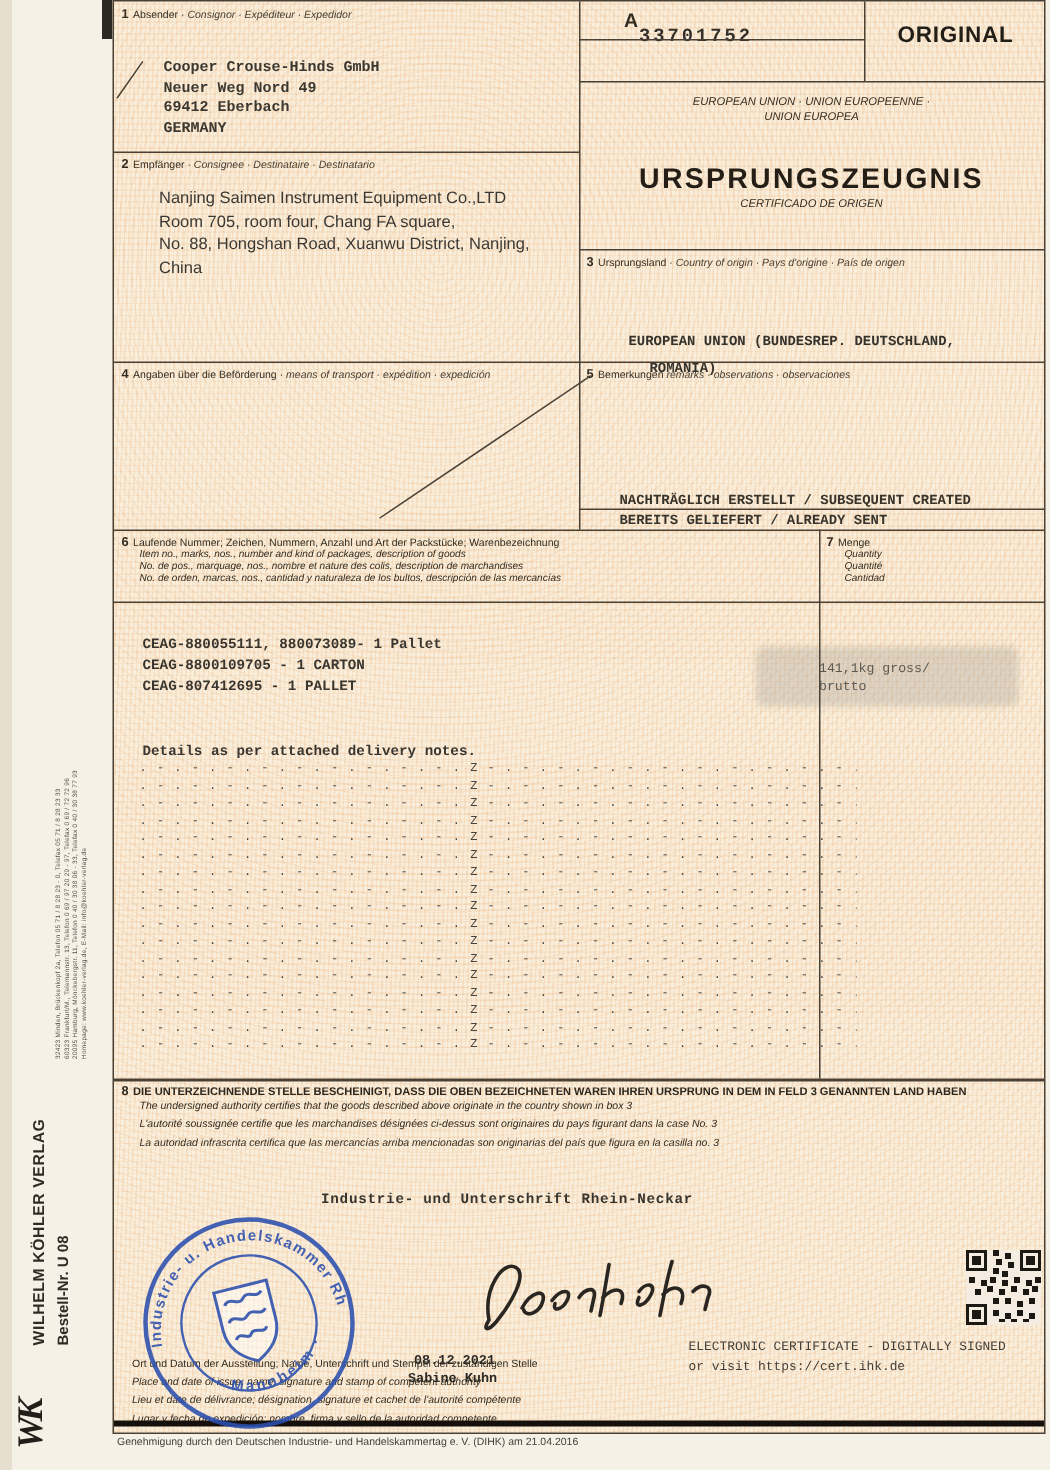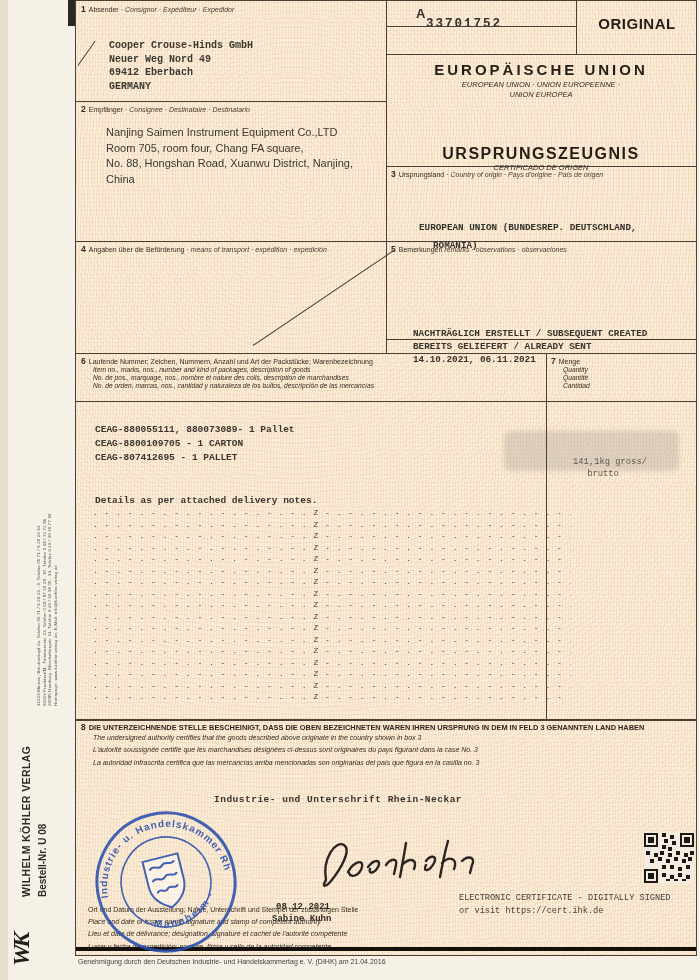--- a/index.html
+++ b/index.html
@@ -98,42 +98,40 @@
 
     <div class="lbl" style="left:5px;top:243px;">
       <b>4</b><span>Angaben über die Beförderung</span> <i>· means of transport · expédition · expedición</i>
     </div>
 
     <div style="position:absolute;left:340px;top:5px;font-weight:bold;font-size:13px;z-index:3;">A</div>
     <div class="typed" style="left:350px;top:16px;font-weight:bold;font-size:12.5px;letter-spacing:2px;color:#33302b;z-index:3;">33701752</div>
     <div style="position:absolute;left:502px;top:14px;width:118px;text-align:center;font-weight:bold;font-size:15px;letter-spacing:.5px;color:#221d16;">ORIGINAL</div>
 
     <div class="center" style="position:absolute;left:310px;top:60px;width:310px;">
-      <div style="font-weight:bold;font-size:15px;letter-spacing:3px;color:#241e16;">EUROPÄISCHE UNION</div>
       <div class="small-it" style="font-size:7.5px;line-height:9.5px;margin-top:2px;">EUROPEAN UNION · UNION EUROPEENNE ·</div>
       <div class="small-it" style="font-size:7.5px;line-height:9.5px;">UNION EUROPEA</div>
     </div>
     <div class="center" style="position:absolute;left:310px;top:108px;width:310px;">
-      <div style="font-weight:bold;font-size:16px;letter-spacing:1.5px;color:#241e16;margin-top:36px;">URSPRUNGSZEUGNIS</div>
+      <div style="font-weight:bold;font-size:19px;letter-spacing:1.5px;color:#241e16;">URSPRUNGSZEUGNIS</div>
       <div class="small-it" style="font-size:7.5px;line-height:9.5px;">CERTIFICADO DE ORIGEN</div>
     </div>
 
     <div class="lbl" style="left:315px;top:168px;">
       <b>3</b><span>Ursprungsland</span> <i>· Country of origin · Pays d'origine · País de origen</i>
     </div>
     <div class="typed" style="left:343px;top:221px;font-size:9.3px;font-weight:bold;color:#35322c;">EUROPEAN UNION (BUNDESREP. DEUTSCHLAND,</div>
     <div class="typed" style="left:357px;top:239px;font-size:9.3px;font-weight:bold;color:#35322c;z-index:6;">ROMANIA)</div>
 
     <div class="lbl" style="left:315px;top:243px;">
       <b>5</b><span>Bemerkungen</span> <i>remarks · observations · observaciones</i>
     </div>
     <div class="typed" style="left:337px;top:282px;font-size:9.3px;font-weight:bold;line-height:13px;color:#38342c;margin-top:44px;">
       <div>NACHTRÄGLICH ERSTELLT / SUBSEQUENT CREATED</div>
       <div>BEREITS GELIEFERT / ALREADY SENT</div>
-      <div>14.10.2021, 06.11.2021</div>
     </div>
 
     <div style="position:absolute;left:5px;top:355px;z-index:3;">
       <div class="hdrline" style="font-size:7px;"><b style="font-size:8.5px;margin-right:3px;">6</b><span>Laufende Nummer; Zeichen, Nummern, Anzahl und Art der Packstücke; Warenbezeichnung</span></div>
       <div class="hdrline small-it" style="font-size:6.7px;line-height:8px;margin-left:12px;">Item no., marks, nos., number and kind of packages, description of goods</div>
       <div class="hdrline small-it" style="font-size:6.7px;line-height:8px;margin-left:12px;">No. de pos., marquage, nos., nombre et nature des colis, description de marchandises</div>
       <div class="hdrline small-it" style="font-size:6.7px;line-height:8px;margin-left:12px;">No. de orden, marcas, nos., cantidad y naturaleza de los bultos, descripción de las mercancías</div>
     </div>
 
     <div style="position:absolute;left:475px;top:355px;z-index:3;">
@@ -164,21 +162,21 @@
       <div class="frow">. - . - . - . - . - . - . - . - . - . Z - . - . - . - . - . - . - . - . - . - . - . - . - . - . - .</div>
       <div class="frow">. - . - . - . - . - . - . - . - . - . Z - . - . - . - . - . - . - . - . - . - . - . - . - . - . - .</div>
       <div class="frow">. - . - . - . - . - . - . - . - . - . Z - . - . - . - . - . - . - . - . - . - . - . - . - . - . - .</div>
       <div class="frow">. - . - . - . - . - . - . - . - . - . Z - . - . - . - . - . - . - . - . - . - . - . - . - . - . - .</div>
       <div class="frow">. - . - . - . - . - . - . - . - . - . Z - . - . - . - . - . - . - . - . - . - . - . - . - . - . - .</div>
       <div class="frow">. - . - . - . - . - . - . - . - . - . Z - . - . - . - . - . - . - . - . - . - . - . - . - . - . - .</div>
       <div class="frow">. - . - . - . - . - . - . - . - . - . Z - . - . - . - . - . - . - . - . - . - . - . - . - . - . - .</div>
     </div>
 
     <div style="position:absolute;left:428px;top:430px;width:175px;height:40px;background:rgba(150,145,138,.28);border-radius:6px;filter:blur(2px);"></div>
-    <div class="typed qtxt" style="left:470px;top:455px;width:128px;text-align:center;font-size:8.8px;line-height:12px;">
+    <div class="typed qtxt" style="left:470px;top:439px;width:128px;text-align:left;font-size:8.8px;line-height:12px;">
       <div>141,1kg gross/</div>
       <div style="padding-right:14px;">brutto</div>
     </div>
 
     <div style="position:absolute;left:5px;top:721px;z-index:3;">
       <div class="hdrline" style="font-size:7.4px;font-weight:bold;color:#2f271d;"><b style="font-size:8.5px;margin-right:3px;">8</b><span>DIE UNTERZEICHNENDE STELLE BESCHEINIGT, DASS DIE OBEN BEZEICHNETEN WAREN IHREN URSPRUNG IN DEM IN FELD 3 GENANNTEN LAND HABEN</span></div>
       <div class="hdrline small-it" style="font-size:7px;line-height:12.3px;margin-left:12px;">The undersigned authority certifies that the goods described above originate in the country shown in box 3</div>
       <div class="hdrline small-it" style="font-size:7px;line-height:12.3px;margin-left:12px;">L'autorité soussignée certifie que les marchandises désignées ci-dessus sont originaires du pays figurant dans la case No. 3</div>
       <div class="hdrline small-it" style="font-size:7px;line-height:12.3px;margin-left:12px;">La autoridad infrascrita certifica que las mercancías arriba mencionadas son originarias del país que figura en la casilla no. 3</div>
     </div>

